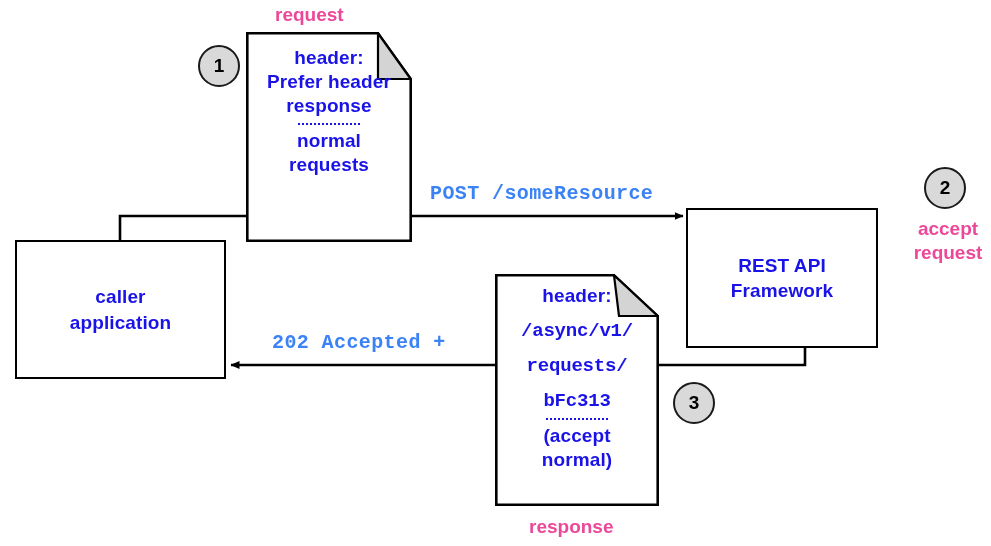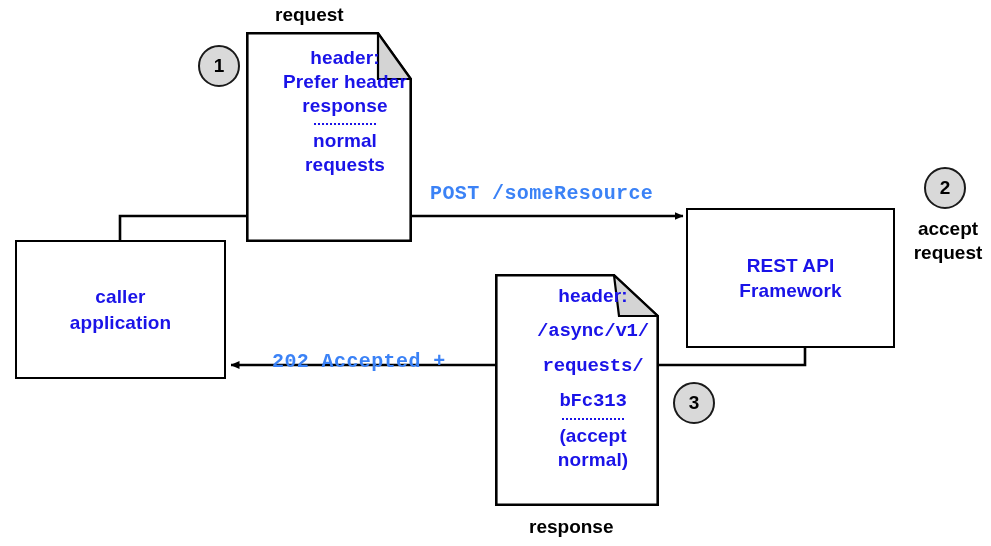--- a/index.html
+++ b/index.html
@@ -25,27 +25,27 @@
   }
   .box-label{
     color:#1a13e8;
     font-weight:bold;
     font-size:19px;
     line-height:1.32;
     text-align:center;
     letter-spacing:.1px;
   }
   #caller-box{left:15px;top:240px;width:211px;height:139px;}
-  #rest-box{left:686px;top:208px;width:209px;height:140px;}
+  #rest-box{left:686px;top:208px;width:192px;height:140px;}
 
   
   .doc{position:absolute;}
   .doc svg{position:absolute;left:0;top:0;}
   .doc .doc-text{
-    position:absolute;left:16px;top:0;width:100%;height:100%;
+    position:absolute;left:0;top:0;width:100%;height:100%;
     display:flex;flex-direction:column;align-items:center;justify-content:center;
     color:#1a13e8;font-weight:bold;text-align:center;
     box-sizing:border-box;
   }
   .doc-line{font-size:19px;line-height:1.26;letter-spacing:.1px;}
   .doc-mono{
     font-family:"Liberation Mono", monospace;
     font-size:19px;line-height:1.22;font-weight:bold;letter-spacing:-.2px;margin-top:12px;
   }
   .dotted-sep{
@@ -69,37 +69,37 @@
     font-size:19px;font-weight:bold;color:#000000;
     font-family:"Liberation Sans", sans-serif;
   }
   #step-1{left:198px;top:45px;}
   #step-2{left:924px;top:167px;}
   #step-3{left:673px;top:382px;}
 
   
   .caption{
     position:absolute;
-    color:#000000;font-weight:bold;font-size:19px;
+    color:#ec4899;font-weight:bold;font-size:19px;
     line-height:1.28;text-align:center;white-space:nowrap;
   }
   #caption-request{left:275px;top:3px;}
   #caption-response{left:529px;top:515px;}
   #caption-accept{left:906px;top:217px;width:84px;}
 
   
   .arrow-label{
     position:absolute;
     color:#3b82f6;
     font-family:"Liberation Mono", monospace;
     font-weight:bold;font-size:20px;white-space:nowrap;
     letter-spacing:.4px;
   }
   #label-post{left:430px;top:182px;}
-  #label-202{left:272px;top:350px;}
+  #label-202{left:272px;top:331px;}
 </style>
 </head>
 <body>
 
 <div id="stage">
 
   <svg class="lines" width="991" height="546" viewBox="0 0 991 546">
     <defs>
       <marker id="arrowhead" markerWidth="9" markerHeight="8" refX="8.5" refY="4" orient="auto" markerUnits="userSpaceOnUse">
         <path d="M0,0 L9,4 L0,8 z" fill="#000000"></path>

